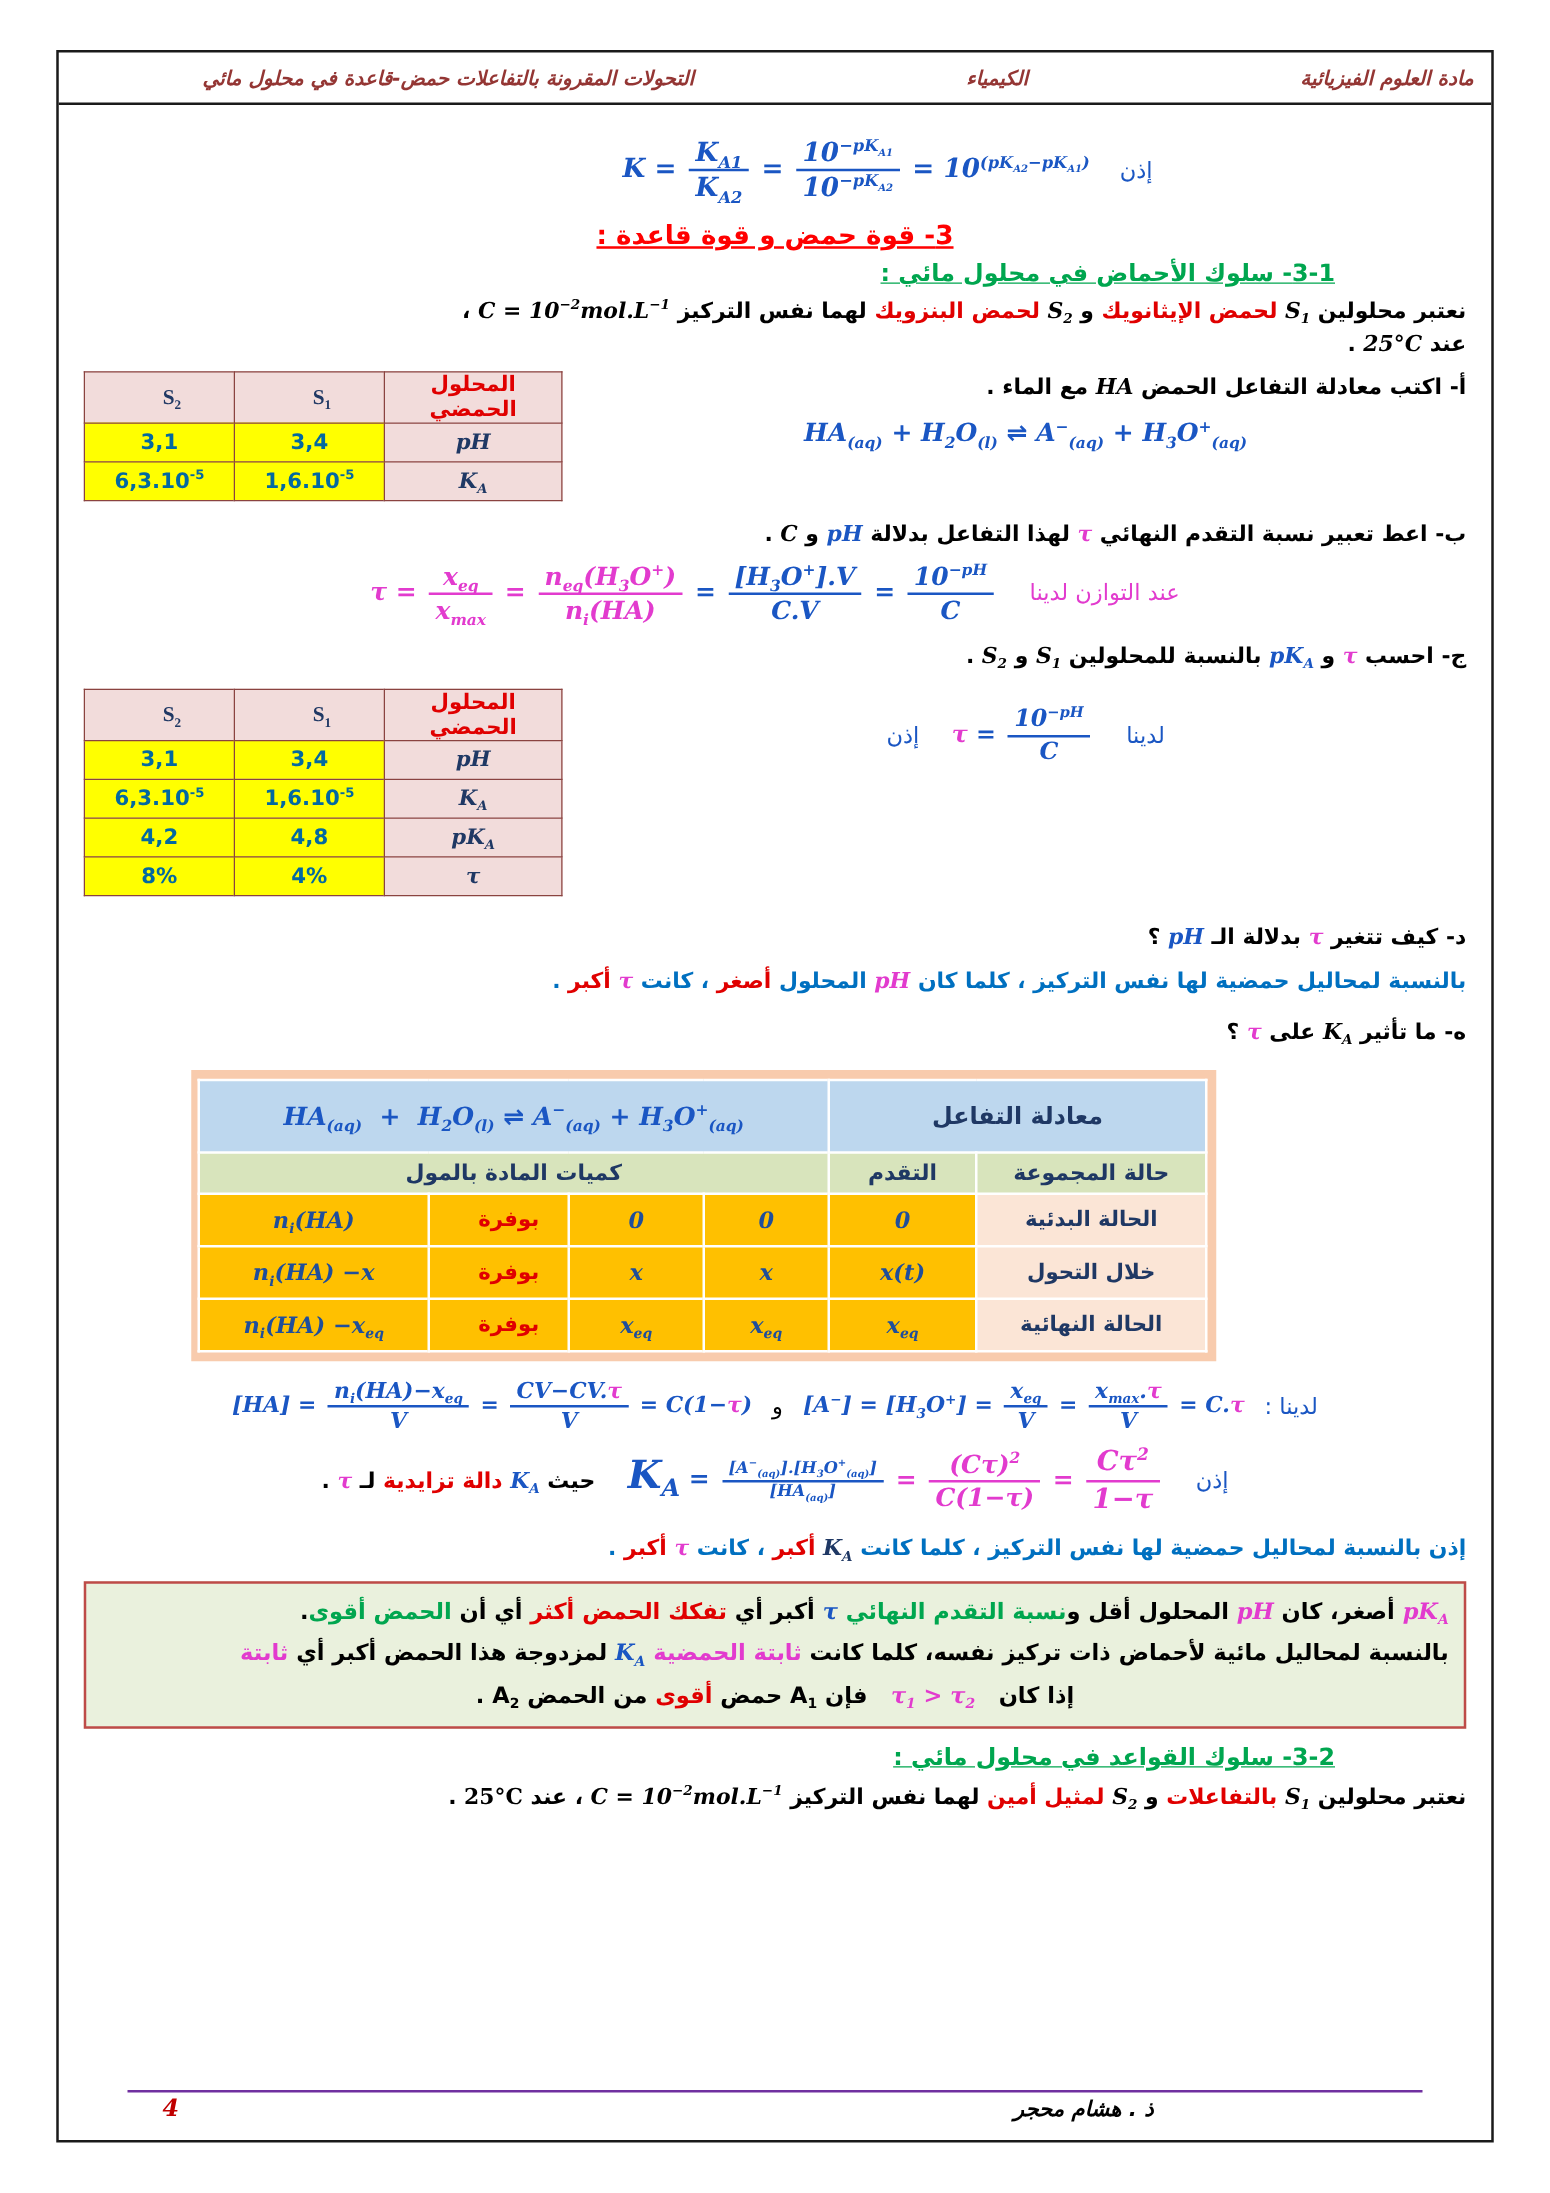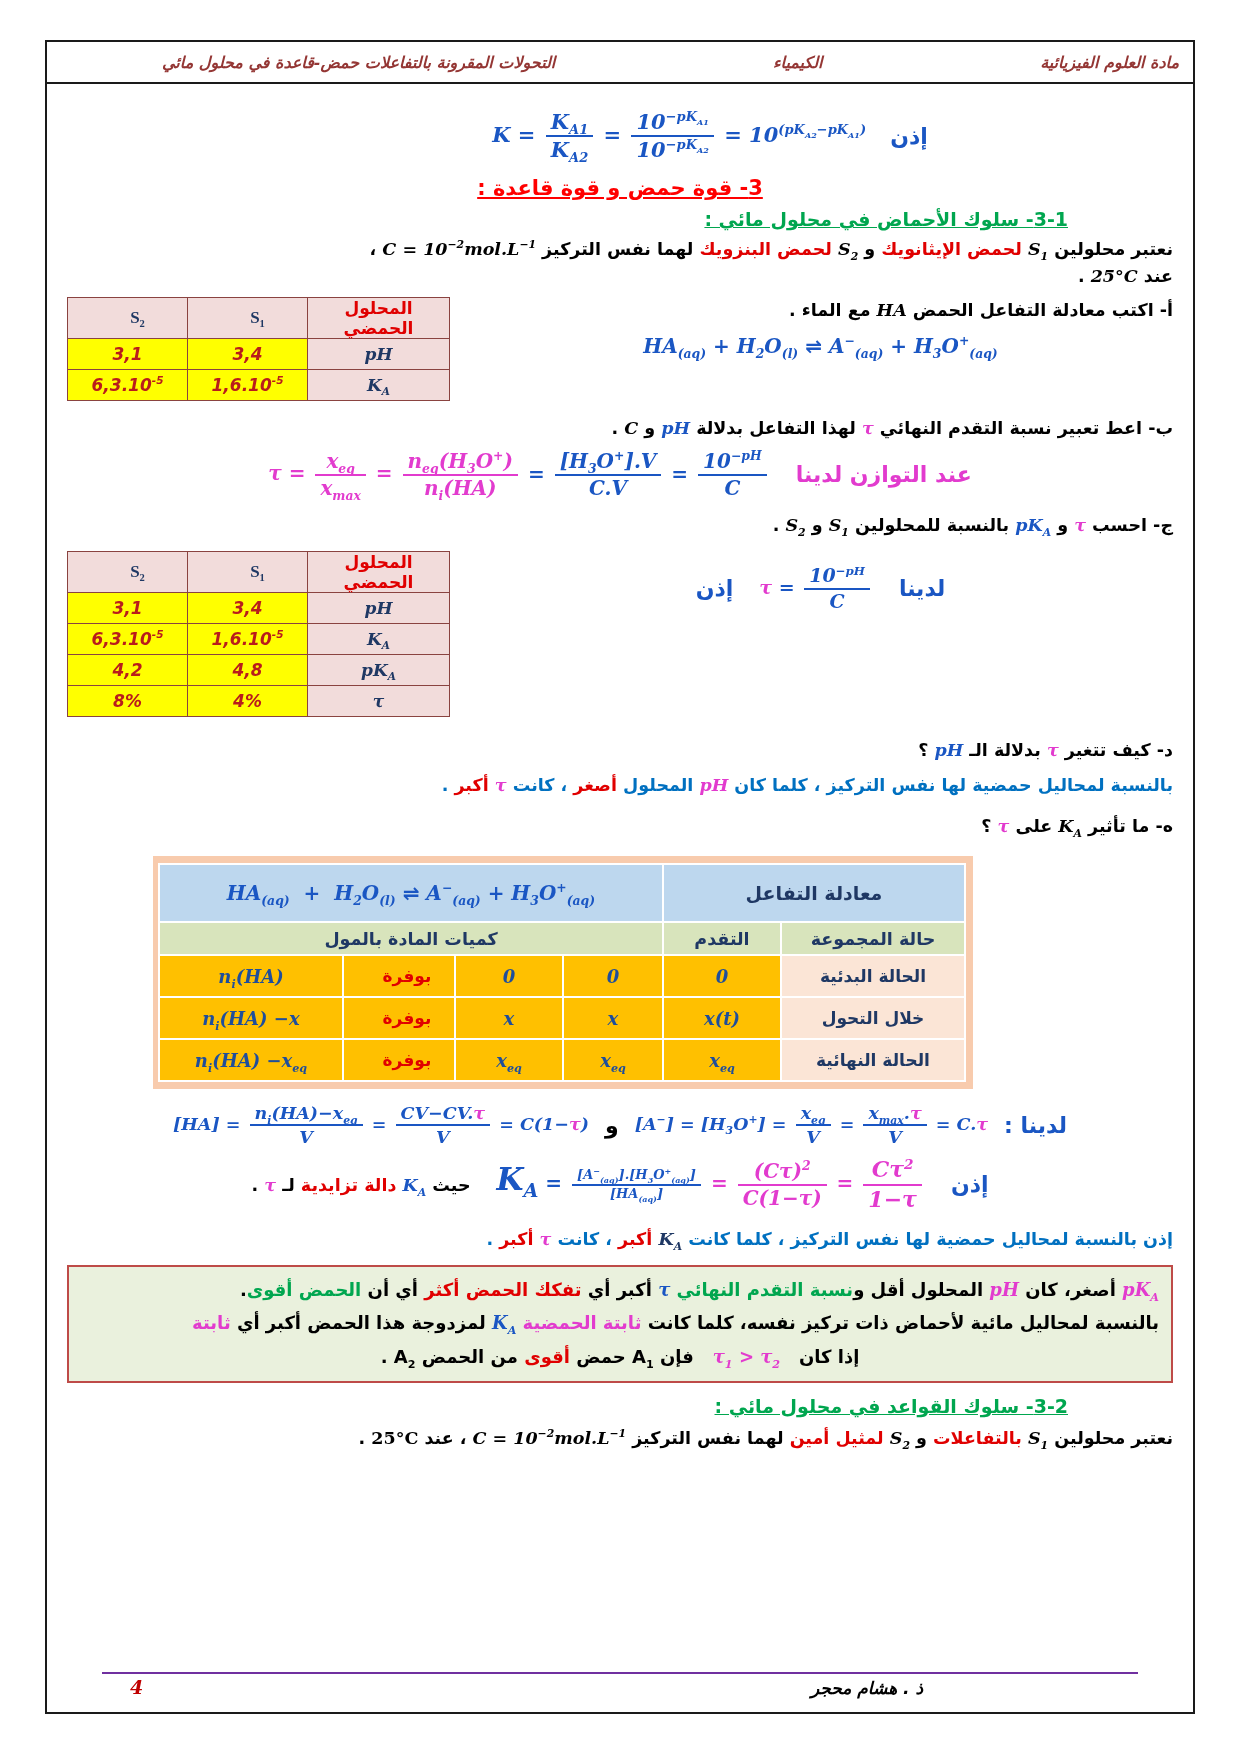--- a/index.html
+++ b/index.html
@@ -22,21 +22,21 @@
   .arr{font-family:"DejaVu Sans",sans-serif;font-style:normal;}
   sup,sub{font-size:62%;line-height:0;}
   .frac{display:inline-flex;flex-direction:column;vertical-align:middle;text-align:center;margin:0 3px;line-height:1.15;}
   .frac .num{border-bottom:2px solid currentColor;padding:0 5px 1px;}
   .frac .den{padding:1px 5px 0;}
   
   .red-heading{color:#FF0000;font-size:21px;font-weight:bold;text-align:center;text-decoration:underline;margin-top:14px;}
   .green-heading{color:#00A64F;font-size:19px;font-weight:bold;text-decoration:underline;margin:8px 105px 0 0;text-align:right;}
   
   .eq-row{display:flex;align-items:center;font-weight:bold;}
-  .lead{font-size:22px;font-weight:bold;white-space:nowrap;}
+  .lead{font-size:18px;font-weight:normal;white-space:nowrap;}
   .k-row{margin-top:22px;justify-content:center;gap:24px;font-size:21px;padding-left:180px;}
   .tau-row{margin-top:8px;justify-content:center;gap:26px;font-size:20px;}
   .tau2-row{justify-content:center;gap:26px;font-size:19px;padding-top:14px;}
   .conc-row{margin-top:14px;justify-content:center;gap:16px;font-size:17.5px;}
   .ka-row{margin-top:10px;justify-content:center;gap:26px;font-size:20px;}
   .kbig{font-size:31px;}
   .fsm{font-size:13px;}
   .fbig{font-size:22px;}
   .side-note{font-size:17.5px;font-weight:bold;}
   .eq-ha{display:block;text-align:center;margin-top:10px;font-size:20px;}
@@ -44,21 +44,21 @@
   .row2{display:flex;gap:18px;align-items:flex-start;}
   .col-right{flex:1 1 auto;}
   
   .mini-table{border-collapse:collapse;table-layout:fixed;width:382px;flex:0 0 auto;}
   .mini-table th,.mini-table td{border:1.6px solid #8a4340;height:31px;text-align:center;vertical-align:middle;font-weight:bold;font-size:17px;}
   .bg-pink{background:#F2DCDB;}
   .bg-yellow{background:#FFFF00;}
   .hdr-s{color:#1F3864;font-size:18px;font-family:"Liberation Serif","DejaVu Serif",serif;padding-left:20px;}
   .lbl-red{color:#E00000;font-size:17.5px;}
   .row-lbl{font-family:"DejaVu Serif",serif;font-style:italic;color:#1F3864;font-size:19px;}
-  .val{color:#b91c1c;font-style:italic;}
+  .val{color:#0369a1;}
   
   .bigtable-wrap{background:#F8CBAD;padding:7px;width:820px;margin:16px 200px 0 auto;}
   .bigtable{border-collapse:collapse;table-layout:fixed;width:100%;}
   .bigtable td{border:2.5px solid #ffffff;text-align:center;vertical-align:middle;font-weight:bold;}
   .bg-lblue{background:#BDD7EE;}
   .bg-lgreen{background:#D8E4BC;}
   .bg-orange{background:#FFC000;}
   .bg-peach{background:#FBE5D6;}
   .bt-eq{font-size:20px;height:58px;}
   .bt-hd{color:#1F3864;font-size:19px;}

